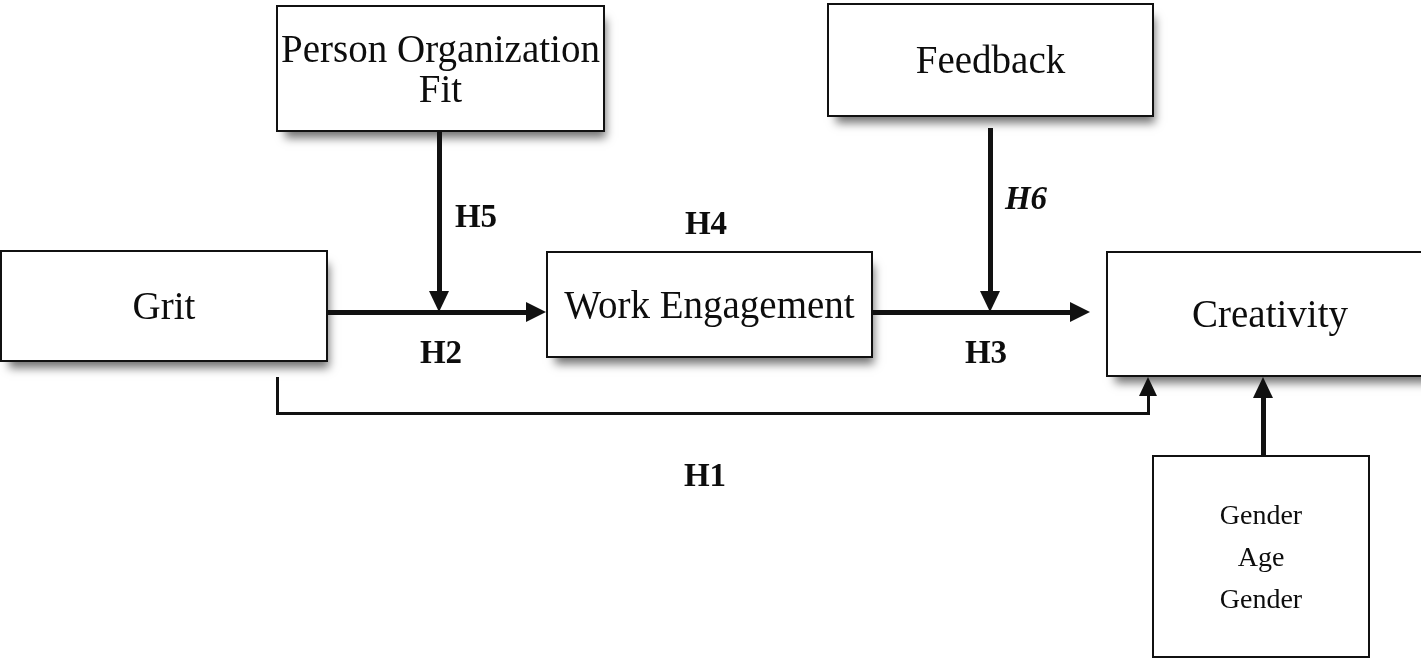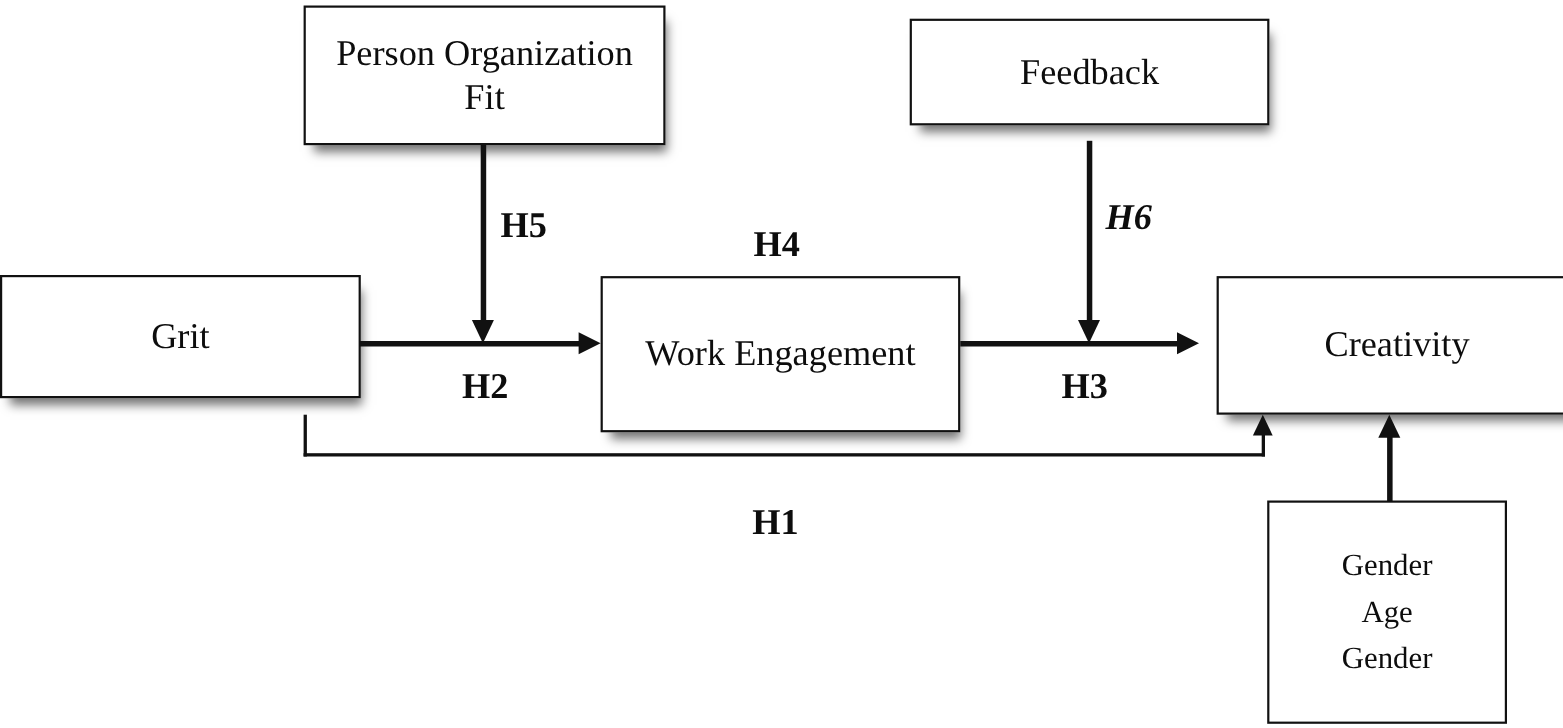--- a/index.html
+++ b/index.html
@@ -19,43 +19,43 @@
   .box {
     position: absolute;
     box-sizing: border-box;
     background: #ffffff;
     border: 2px solid #111111;
     display: flex;
     flex-direction: column;
     align-items: center;
     justify-content: center;
     text-align: center;
-    font-size: 33px;
+    font-size: 39px;
     line-height: 40px;
     box-shadow: 5px 10px 9px -4px rgba(0,0,0,0.55);
   }
   .box .lbl { display: block; }
 
   #grit-box       { left: 0px;    top: 250px; width: 328px; height: 112px; }
   #pof-box        { left: 276px;  top: 5px;   width: 329px; height: 127px; }
-  #feedback-box   { left: 827px;  top: 17px;   width: 327px; height: 97px; }
-  #work-box       { left: 546px;  top: 251px; width: 327px; height: 142px; }
+  #feedback-box   { left: 827px;  top: 3px;   width: 327px; height: 114px; }
+  #work-box       { left: 546px;  top: 251px; width: 327px; height: 107px; }
   #creativity-box { left: 1090px; top: 251px; width: 328px; height: 126px; margin-left: 16px; }
   #controls-box   { left: 1152px; top: 455px; width: 218px; height: 203px;
                     font-size: 28px; line-height: 42px; box-shadow: none; }
 
   .hlabel {
     position: absolute;
     font-weight: bold;
     font-size: 33px;
     line-height: 34px;
     transform: translateX(-50%);
     white-space: nowrap;
   }
-  #h5-label { left: 476px;  top: 188px; }
+  #h5-label { left: 476px;  top: 199px; }
   #h6-label { left: 1026px; top: 181px; font-style: italic; }
   #h4-label { left: 706px;  top: 206px; }
   #h2-label { left: 441px;  top: 335px; }
   #h3-label { left: 986px;  top: 335px; }
   #h1-label { left: 705px;  top: 458px; }
 
   .line { position: absolute; background: #111111; }
 
   
   #h2-line  { left: 327px;  top: 310px; width: 201px; height: 5px; }

